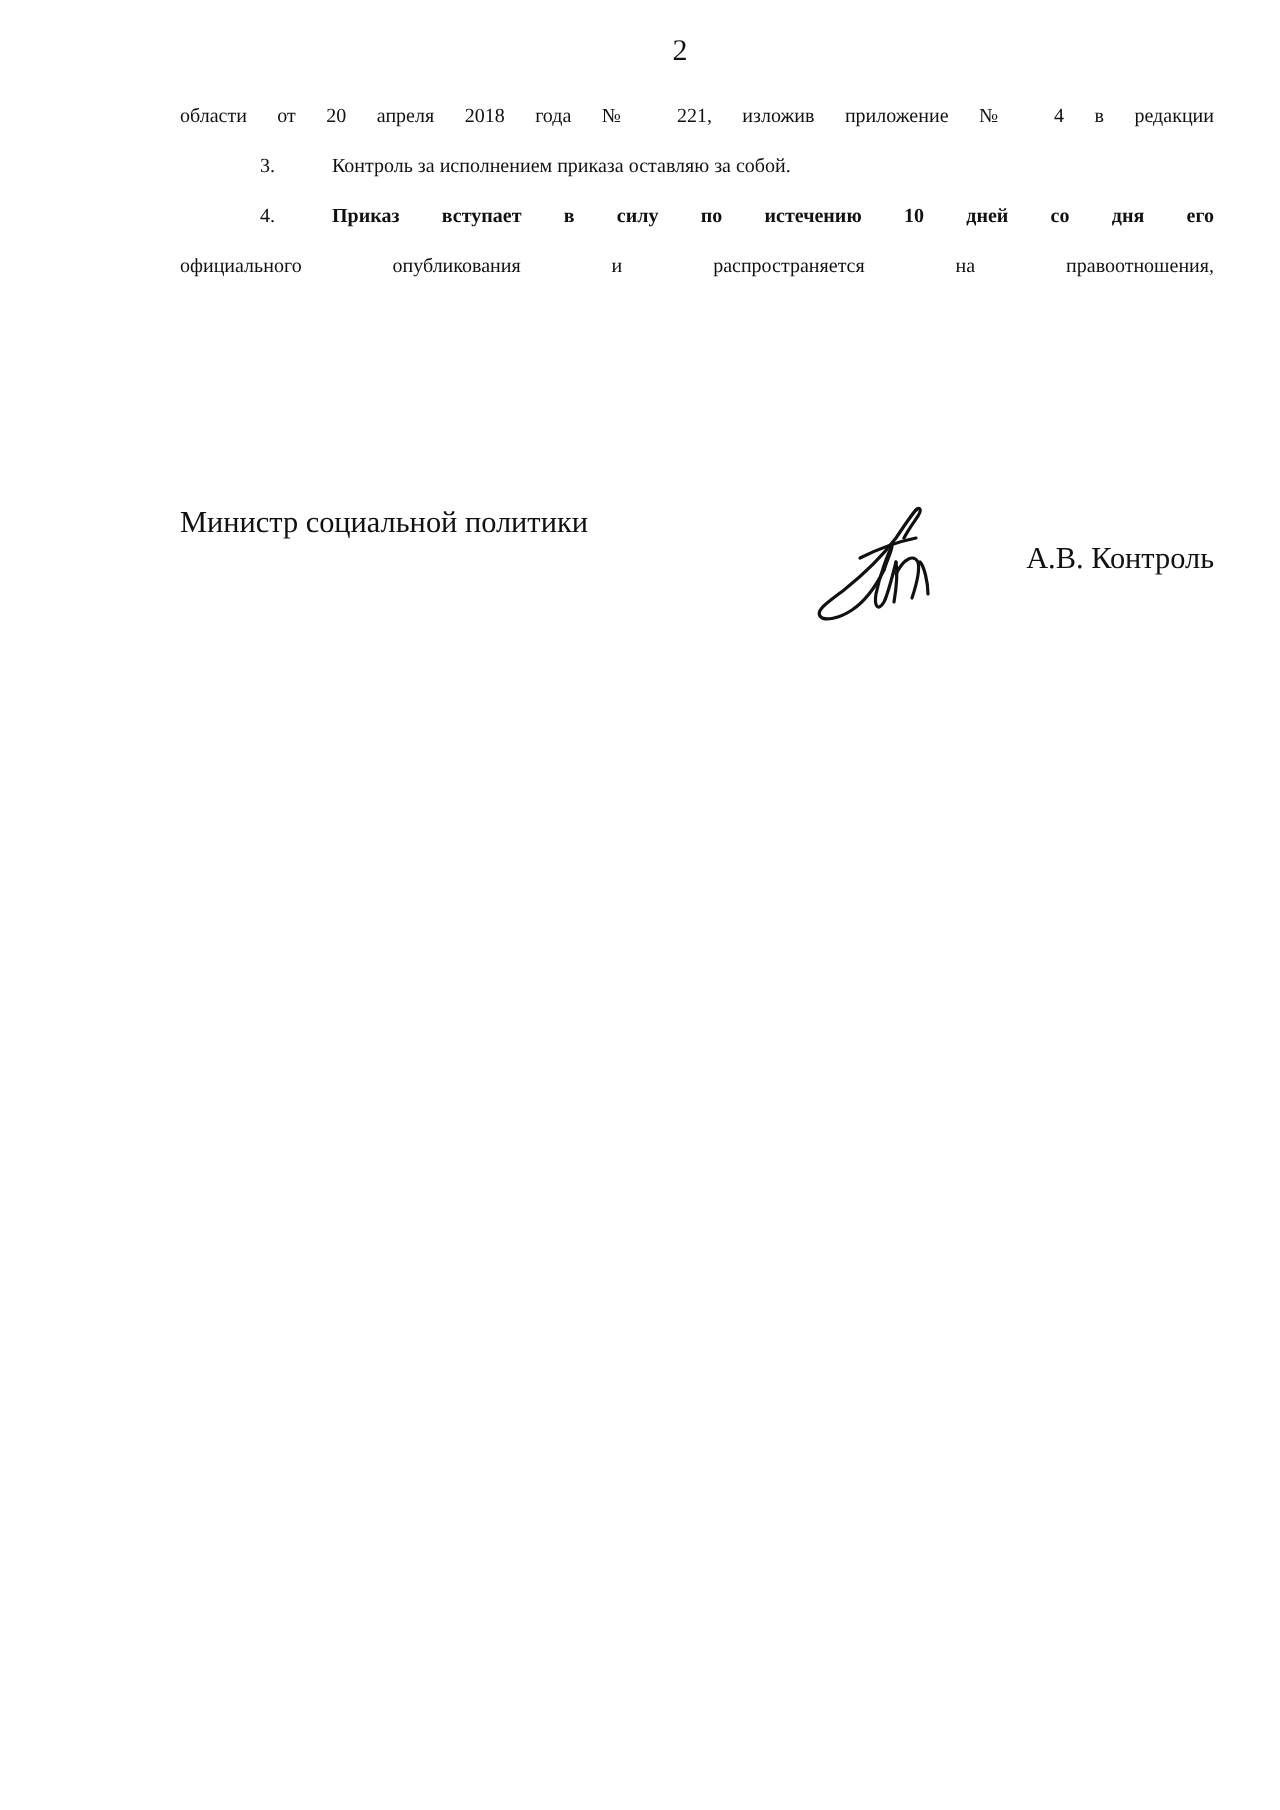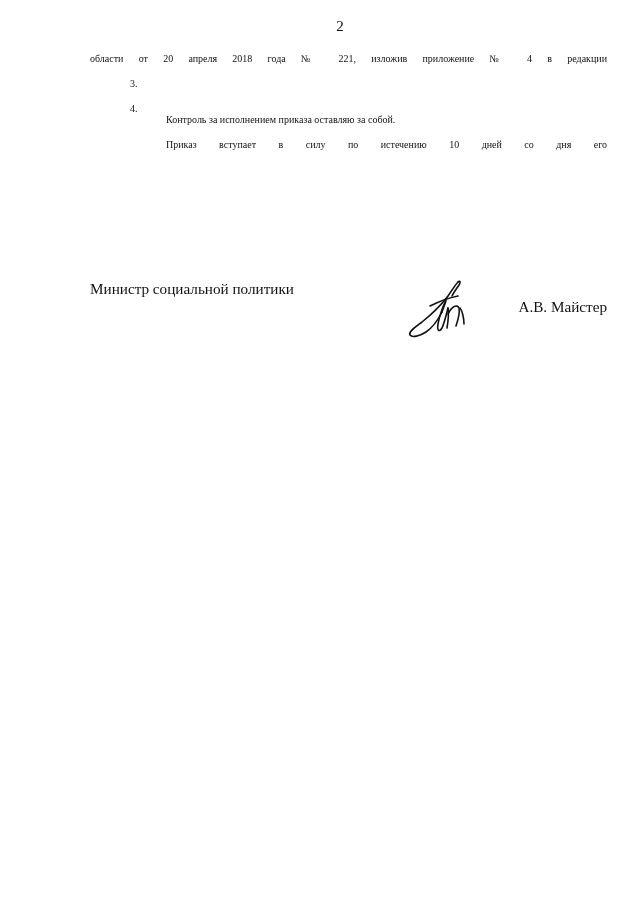--- a/index.html
+++ b/index.html
@@ -44,30 +44,30 @@
       display: flex;
       white-space: nowrap;
     }
     .item-num {
       display: inline-block;
       width: 36px;
       margin-left: 40px;
     }
     .item-text {
       flex: 1;
-      margin-top: 36px;
     }
     .item-text.justify {
       text-align: justify;
       text-align-last: justify;
+      font-weight: bold;
     }
     .signature-block {
       position: absolute;
       left: 90px;
-      top: 280px;
+      top: 253px;
       width: 517px;
       height: 70px;
       font-size: 15.2px;
     }
     .sig-title {
       position: absolute;
       left: 0;
       top: 0;
       line-height: 18px;
     }
@@ -97,20 +97,21 @@
 
   <div class="line item">
     <span class="item-num">3.</span>
     <span class="item-text">Контроль за исполнением приказа оставляю за собой.</span>
   </div>
 
   <div class="line item">
     <span class="item-num">4.</span>
     <span class="item-text justify">Приказ вступает в силу по истечению 10 дней со дня его</span>
   </div>
+  <div class="line justify">официального опубликования и распространяется на правоотношения,</div>
 </div>
 
 <div class="signature-block">
   <div class="sig-title">
     <div>Министр социальной политики</div>
   </div>
 
   <svg class="signature-mark" viewBox="0 0 80 62" fill="none" stroke="#111" stroke-width="1.6" stroke-linecap="round" stroke-linejoin="round">
 
     <path d="M56 4 C54 6, 50 12, 46 18 C40 26, 30 36, 20 44 C12 50, 6 54, 8 57 C10 60, 18 58, 24 54 C30 50, 36 42, 40 34"></path>
@@ -119,14 +120,14 @@
 
     <path d="M40 34 C42 28, 44 24, 44 22 C42 26, 38 36, 36 46 C35 52, 37 55, 40 50 C42 46, 44 38, 46 30"></path>
 
     <path d="M46 30 C47 36, 46 44, 45 50"></path>
     <path d="M46 36 C50 28, 55 26, 57 30 C58 34, 56 42, 54 48"></path>
     <path d="M58 30 C60 32, 62 40, 62 46"></path>
 
     <path d="M28 28 C36 24, 46 20, 56 18"></path>
   </svg>
 
-  <div class="sig-name">А.В. Майстер</div>
+  <div class="sig-name">А.В. Контроль</div>
 </div>
 
 </body></html>

